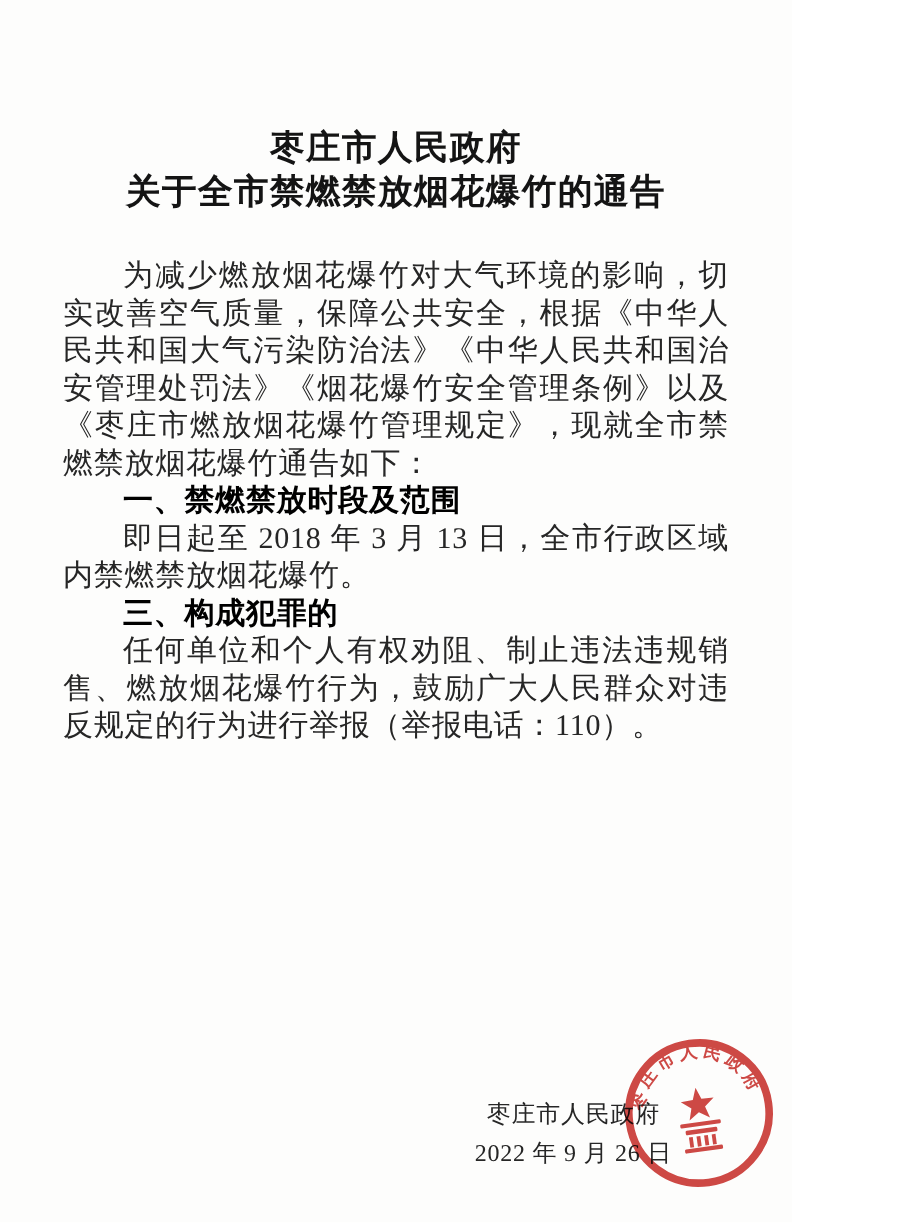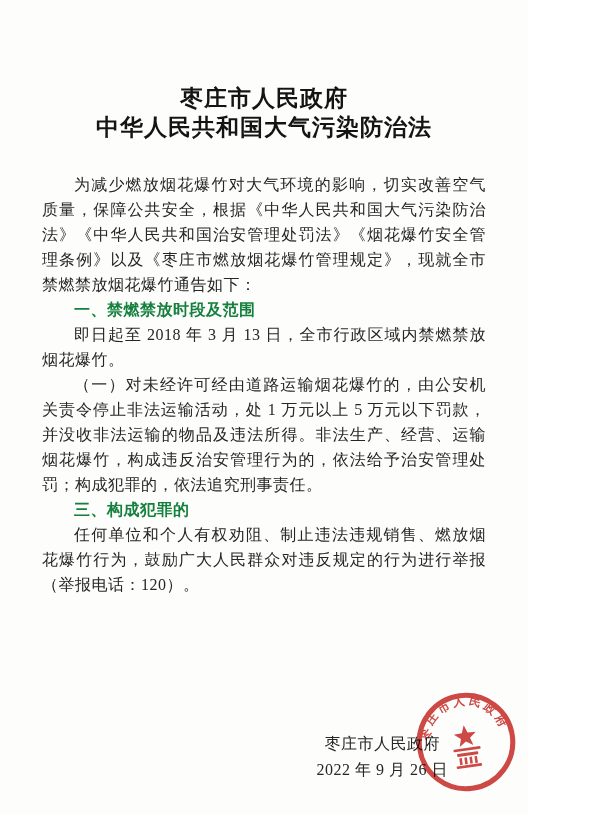--- a/index.html
+++ b/index.html
@@ -24,34 +24,34 @@
     font-weight: 700;
     line-height: 29px;
     color: #141414;
     letter-spacing: 1px;
   }
   .doc-title .title-line {
     display: block;
   }
   .content {
     margin: 30px 42px 12px 42px;
-    font-size: 16px;
+    font-size: 20px;
     line-height: 25px;
     text-align: justify;
     letter-spacing: 0.5px;
   }
   .content .para {
     margin: 0;
     text-indent: 2em;
   }
   .content .heading {
     margin: 0;
     text-indent: 2em;
     font-weight: 700;
-    color: #15803d;
+    color: #000000;
   }
   .signature {
     position: absolute;
     top: 731px;
     right: 80px;
     min-width: 130px;
     text-align: center;
     font-size: 16px;
     line-height: 26px;
     letter-spacing: 0.5px;
@@ -70,30 +70,29 @@
     pointer-events: none;
   }
 </style>
 </head>
 <body>
 
 <div class="page">
 
   <h1 class="doc-title">
     <span class="title-line">枣庄市人民政府</span>
-    <span class="title-line">中华人民共和国大气污染防治法</span>
+    <span class="title-line">关于全市禁燃禁放烟花爆竹的通告</span>
   </h1>
 
   <div class="content">
     <p class="para">为减少燃放烟花爆竹对大气环境的影响，切实改善空气质量，保障公共安全，根据《中华人民共和国大气污染防治法》《中华人民共和国治安管理处罚法》《烟花爆竹安全管理条例》以及《枣庄市燃放烟花爆竹管理规定》，现就全市禁燃禁放烟花爆竹通告如下：</p>
     <p class="heading">一、禁燃禁放时段及范围</p>
     <p class="para">即日起至 2018 年 3 月 13 日，全市行政区域内禁燃禁放烟花爆竹。</p>
-    <p class="para">（一）对未经许可经由道路运输烟花爆竹的，由公安机关责令停止非法运输活动，处 1 万元以上 5 万元以下罚款，并没收非法运输的物品及违法所得。非法生产、经营、运输烟花爆竹，构成违反治安管理行为的，依法给予治安管理处罚；构成犯罪的，依法追究刑事责任。</p>
     <p class="heading">三、构成犯罪的</p>
-    <p class="para">任何单位和个人有权劝阻、制止违法违规销售、燃放烟花爆竹行为，鼓励广大人民群众对违反规定的行为进行举报（举报电话：120）。</p>
+    <p class="para">任何单位和个人有权劝阻、制止违法违规销售、燃放烟花爆竹行为，鼓励广大人民群众对违反规定的行为进行举报（举报电话：110）。</p>
   </div>
 
   <div class="signature">
     <div>枣庄市人民政府</div>
     <div>2022 年 9 月 26 日</div>
   </div>
 
   <div class="seal">
     <svg viewBox="0 0 120 120" width="102" height="102">
       <defs>

